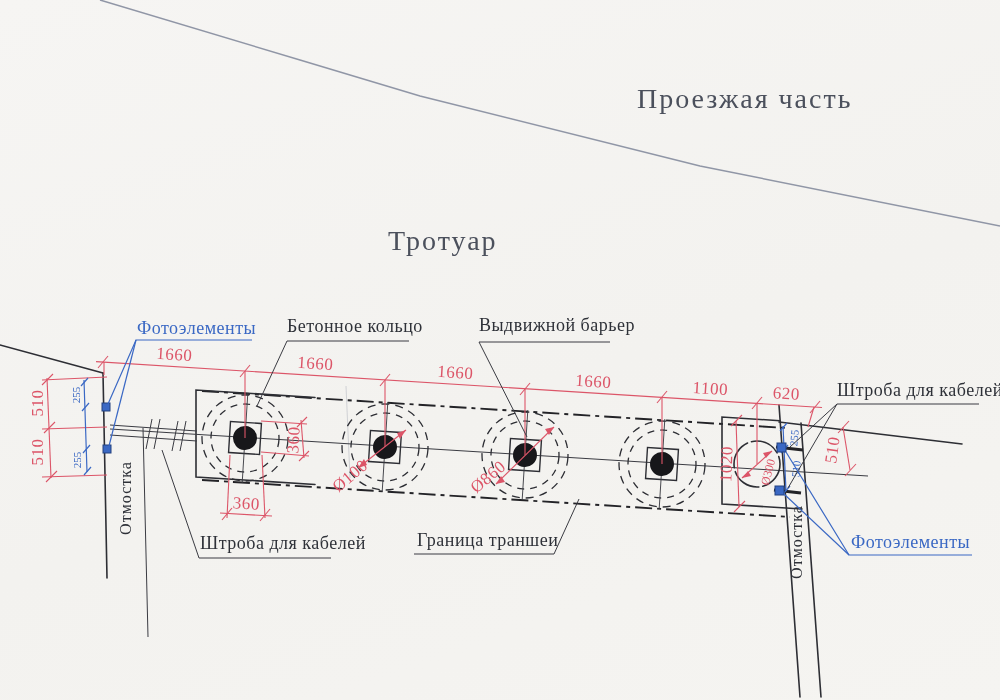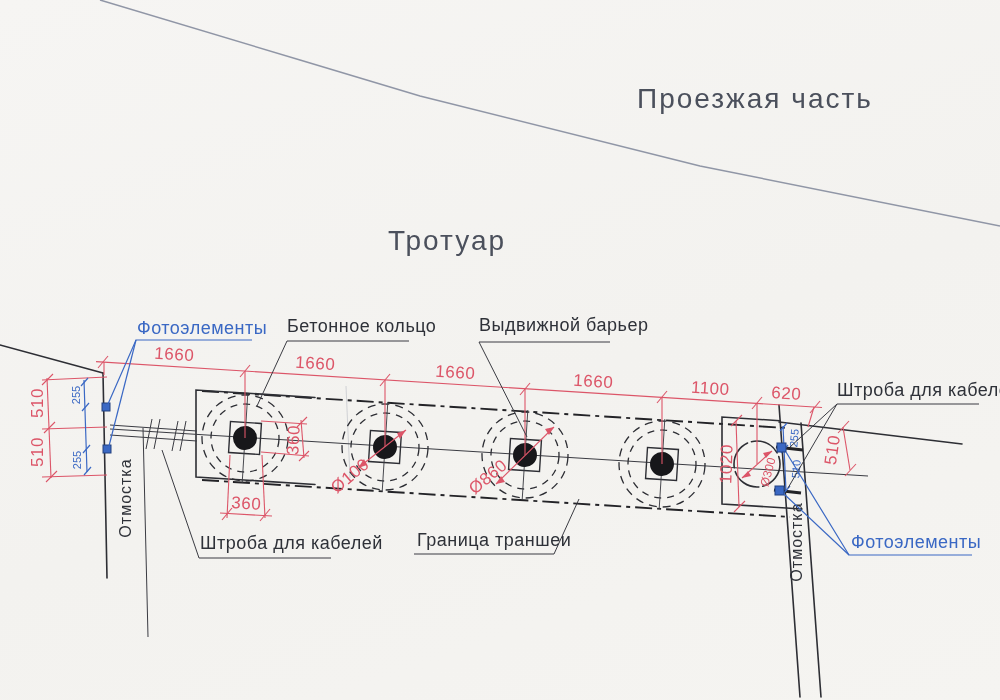--- a/index.html
+++ b/index.html
@@ -1,18 +1,18 @@
 <!DOCTYPE html>
 <html><head>
 <meta charset="utf-8">
 <style>
   html,body{margin:0;padding:0;background:#e9e8e6;}
   .page{width:1000px;height:700px;position:relative;overflow:hidden;
         background:linear-gradient(160deg,#f6f5f3 0%,#f3f2ef 55%,#f5f4f1 100%);
-        font-family:Liberation Sans, sans-serif;}
+        font-family:Liberation Serif, serif;}
   svg{display:block;}
   text{fill:#33363e;}
   .t-area{font-size:28px;letter-spacing:2px;fill:#4b505c;font-weight:400;}
   .t-callout{font-size:18px;letter-spacing:.5px;fill:#2e3138;}
   .t-blue{font-size:18px;letter-spacing:.5px;fill:#3a68c4;}
   .t-dim{font-size:17px;fill:#dc5568;letter-spacing:.5px;}
   .t-dim-sm{font-size:11px;fill:#3a68c4;}
   .t-dim-xs{font-size:12px;fill:#dc5568;}
   .t-vert{font-size:16px;fill:#2e3138;letter-spacing:1px;}
   .ln-k{stroke:#2d2e34;stroke-width:1.6;fill:none;stroke-linecap:round;}

